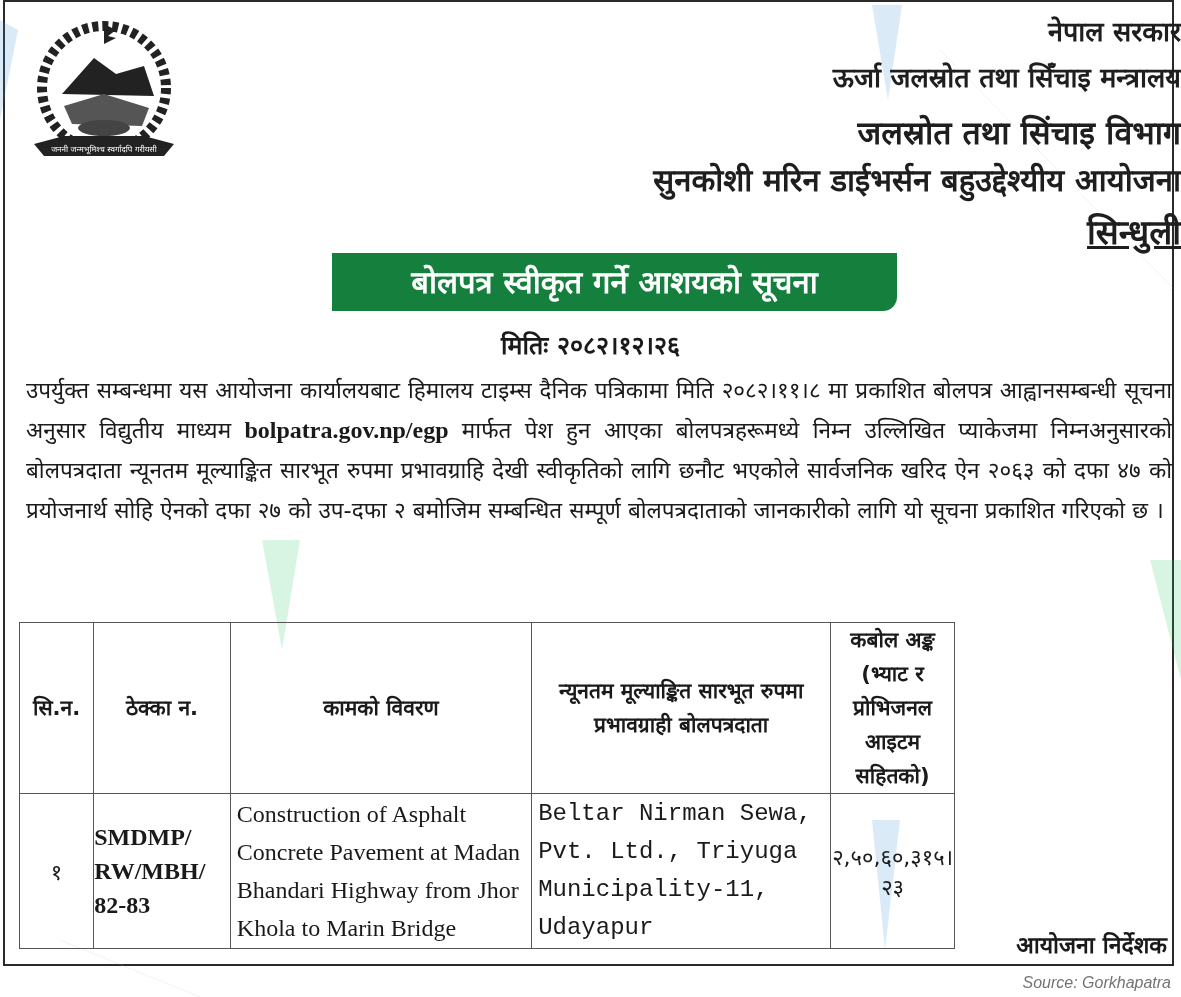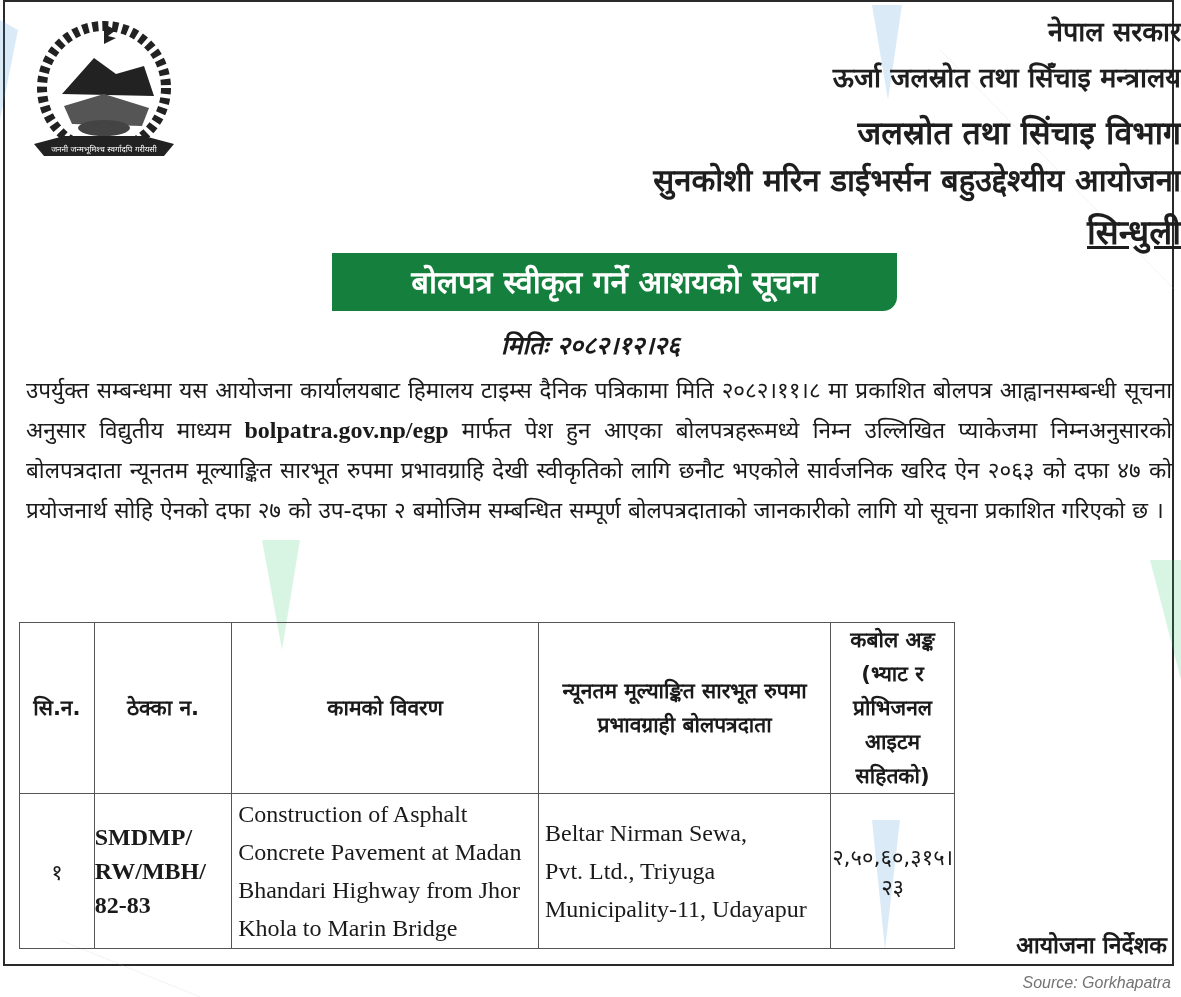--- a/index.html
+++ b/index.html
@@ -6,31 +6,31 @@
     body { width: 1181px; height: 997px; position: relative; overflow: hidden; font-family: "DejaVu Sans", sans-serif; color: #1a1a1a; }
     .frame { position: absolute; left: 3px; top: 0px; width: 1171px; height: 966px; border: 2px solid #2a2a2a; box-sizing: border-box; background: #fff; }
     .emblem { position: absolute; left: 24px; top: 16px; width: 160px; height: 152px; }
     .hdr { position: absolute; left: 0; width: 1181px; text-align: right; font-weight: bold; color: #1e1e1e; }
     .h1 { top: 12px; font-size: 27px; }
     .h2 { top: 58px; font-size: 27px; }
     .h3 { top: 110px; font-size: 32px; }
     .h4 { top: 158px; font-size: 31px; }
     .h5 { top: 208px; font-size: 34px; text-decoration: underline; }
     .banner { position: absolute; left: 312px; top: 253px; width: 565px; height: 58px; background: #15803d; border-bottom-right-radius: 14px; color: #fff; font-size: 31px; font-weight: bold; text-align: center; line-height: 58px; margin-left: 20px; }
-    .date { position: absolute; left: 0; width: 1181px; top: 327px; text-align: center; font-size: 25px; font-weight: bold; font-style: italic; }
+    .date { position: absolute; left: 0; width: 1181px; top: 327px; text-align: center; font-size: 25px; font-weight: bold; }
     .para { position: absolute; left: 10px; top: 370px; width: 1146px; font-size: 22.5px; line-height: 40px; text-align: justify; margin-left: 16px; }
     .para b { font-family: "Liberation Serif", serif; font-size: 24px; }
     table.bids { position: absolute; left: 19px; top: 622px; width: 936px; border-collapse: collapse; }
     table.bids th, table.bids td { border: 1.5px solid #555; }
     table.bids th { height: 114px; font-size: 21px; font-weight: bold; text-align: center; line-height: 34px; padding: 0 4px; }
     table.bids td { height: 152px; font-size: 22px; }
     .c1 { width: 70px; text-align: center; }
     .c2 { width: 134px; font-family: "Liberation Serif", serif; font-weight: bold; font-size: 24px !important; line-height: 34px; padding-left: 0; }
     .c3 { width: 338px; font-family: "Liberation Serif", serif; font-size: 24px !important; line-height: 38px; padding-left: 6px; }
-    .c4 { width: 318px; font-family: Liberation Serif, serif; font-size: 24px !important; line-height: 38px; padding-left: 6px; }
+    .c4 { width: 318px; font-family: Liberation Mono, monospace; font-size: 24px !important; line-height: 38px; padding-left: 6px; }
     .c5 { text-align: center; font-size: 22px; }
     .line { display: block; }
     .signature { position: absolute; right: 14px; top: 928px; font-size: 23px; font-weight: bold; }
     .source { position: absolute; right: 10px; top: 974px; font-family: "Liberation Sans", sans-serif; font-style: italic; font-size: 16px; color: #737373; }
     .wm { position: absolute; opacity: 0.18; pointer-events: none; }
   </style>
 </head>
 <body>
 
 <div class="frame"></div>

